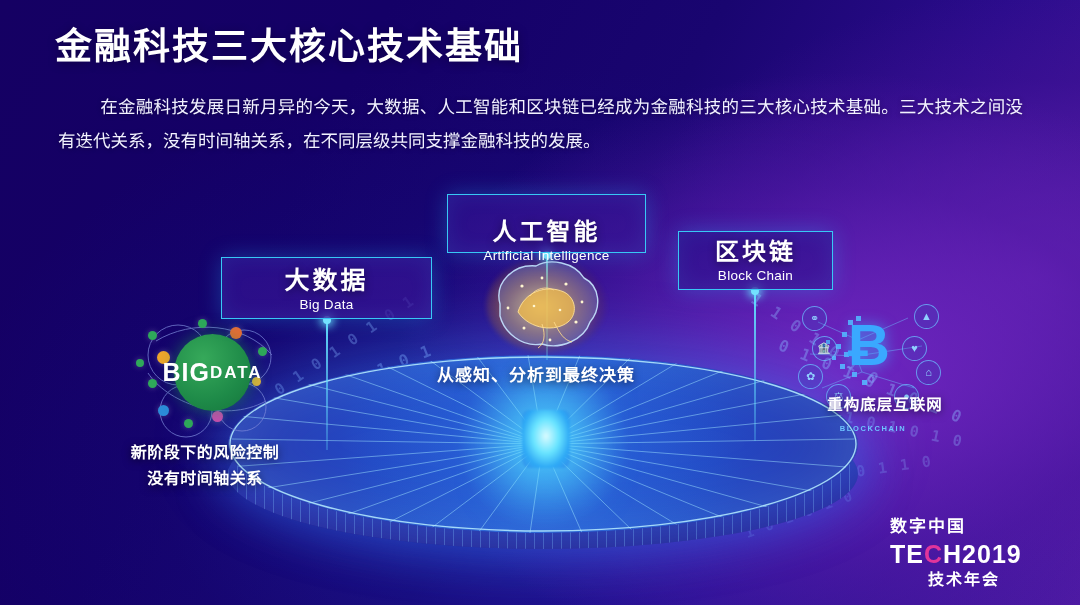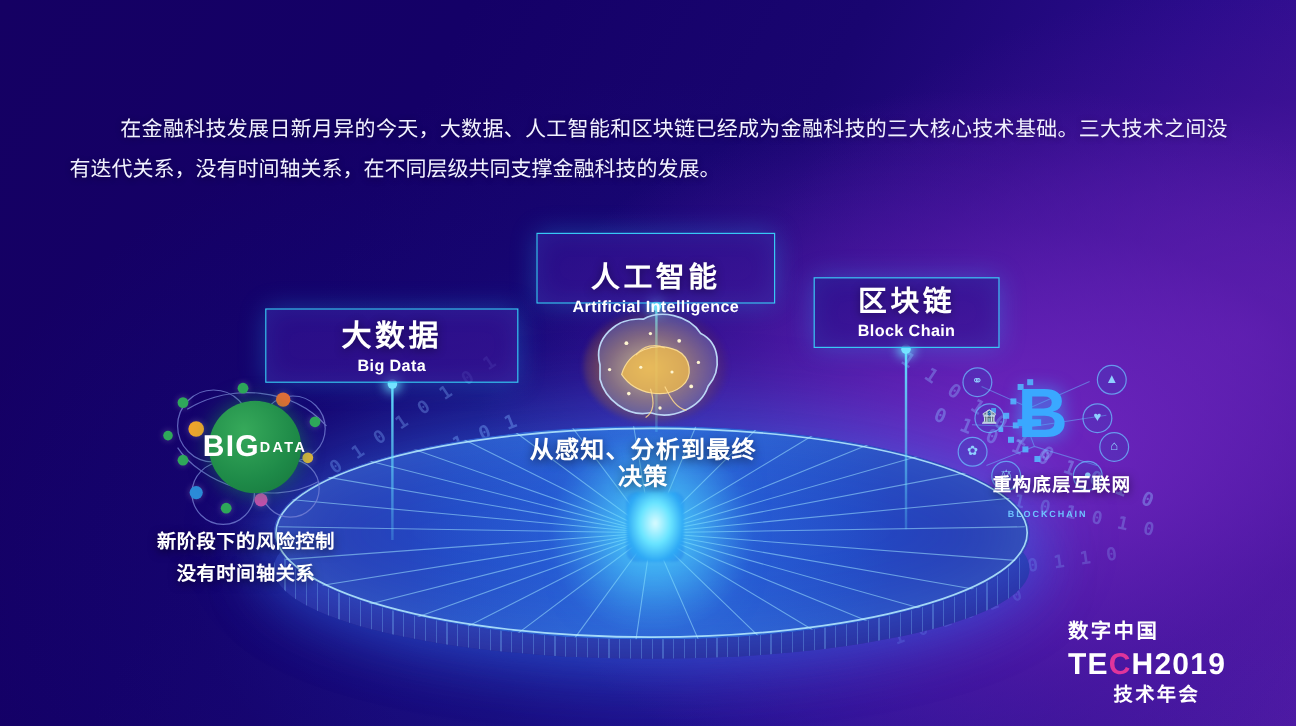--- a/index.html
+++ b/index.html
@@ -83,21 +83,21 @@
     background:linear-gradient(160deg,rgba(45,16,142,.80) 0%,rgba(58,20,150,.72) 100%);
     box-shadow:0 0 22px rgba(40,180,255,.30), inset 0 0 22px rgba(60,200,255,.10);
     text-align:center;
     box-sizing:border-box;
   }
   .card .cn{
     display:block;color:#ffffff;font-weight:bold;letter-spacing:3px;
     text-shadow:0 2px 8px rgba(0,0,0,.45);
   }
   .card .en{
-    display:block;color:#ffffff;font-weight:bold;letter-spacing:.3px;
+    display:block;color:#ffffff;font-weight:normal;letter-spacing:.3px;
   }
   #card-bigdata{left:221px;top:257px;width:211px;height:62px;padding-top:7px;}
   #card-bigdata .cn{font-size:25px;line-height:30px;}
   #card-bigdata .en{font-size:13.5px;line-height:19px;}
   #card-ai{left:447px;top:194px;width:199px;height:59px;padding-top:22px;}
   #card-ai .cn{font-size:24px;line-height:29px;}
   #card-ai .en{font-size:13.5px;line-height:19px;}
   #card-bc{left:678px;top:231px;width:155px;height:59px;padding-top:5px;}
   #card-bc .cn{font-size:24px;line-height:29px;}
   #card-bc .en{font-size:13.5px;line-height:19px;}
@@ -111,33 +111,33 @@
   #stem-bigdata{left:326px;top:320px;height:130px;}
   #stem-ai{left:546px;top:255px;height:105px;}
   #stem-bc{left:754px;top:291px;height:150px;}
 
   
   .caption{
     position:absolute;color:#ffffff;font-weight:bold;text-align:center;
     text-shadow:0 2px 8px rgba(0,0,0,.55);
   }
   #cap-bigdata{left:96px;top:440px;width:218px;font-size:16px;line-height:26px;letter-spacing:.5px;}
-  #cap-ai{left:436px;top:365px;width:200px;font-size:20px;line-height:22px;letter-spacing:1px;}
+  #cap-ai{left:436px;top:365px;width:200px;font-size:17px;line-height:22px;letter-spacing:1px;}
   #cap-bc{left:790px;top:394px;width:190px;font-size:15.5px;line-height:22px;letter-spacing:1px;}
 
   
   #bigdata-art{position:absolute;left:126px;top:315px;width:170px;height:130px;}
   #bd-circle{
     position:absolute;left:48px;top:19px;width:77px;height:77px;border-radius:50%;
     background:radial-gradient(circle at 38% 32%,#36a95a 0%,#1e8a48 60%,#15743c 100%);
     box-shadow:0 0 18px rgba(30,160,80,.55);
     display:flex;flex-direction:row;align-items:center;justify-content:center;
   }
   #bd-circle .big{color:#fff;font-size:25px;font-weight:bold;line-height:25px;letter-spacing:1px;}
-  #bd-circle .data{color:#fff;font-size:12px;font-weight:bold;line-height:14px;letter-spacing:2px;}
+  #bd-circle .data{color:#fff;font-size:17px;font-weight:bold;line-height:14px;letter-spacing:2px;}
   .node{
     position:absolute;border-radius:50%;
     box-shadow:0 0 6px rgba(255,255,255,.25);
   }
 
   
   #brain{position:absolute;left:484px;top:252px;width:124px;height:106px;}
   #brain-glow{
     position:absolute;left:50%;top:50%;transform:translate(-50%,-50%);
     width:120px;height:96px;border-radius:50%;
@@ -180,20 +180,21 @@
   <div class="binary" style="left:256px;top:406px;font-size:15px;opacity:.30;transform:rotate(-10deg);">0 1 1 0 1 0</div>
   <div class="binary" style="left:230px;top:452px;font-size:15px;opacity:.26;transform:rotate(8deg);">1 0 1 0 0 1 0 1</div>
   <div class="binary" style="left:268px;top:500px;font-size:14px;opacity:.22;transform:rotate(22deg);">0 1 0 1 1 0</div>
 
   <div class="binary" style="left:740px;top:330px;font-size:16px;opacity:.38;transform:rotate(34deg);">1 1 0 1 0 1 0</div>
   <div class="binary" style="left:772px;top:372px;font-size:16px;opacity:.42;transform:rotate(22deg);">0 1 0 1 0 1 0 1 0</div>
   <div class="binary" style="left:800px;top:416px;font-size:15px;opacity:.32;transform:rotate(12deg);">1 0 1 0 1 0 1 0</div>
   <div class="binary" style="left:790px;top:462px;font-size:15px;opacity:.26;transform:rotate(-8deg);">0 0 1 0 1 1 0</div>
   <div class="binary" style="left:742px;top:506px;font-size:14px;opacity:.22;transform:rotate(-20deg);">1 0 1 0 1 0</div>
 
+  <div id="title">金融科技三大核心技术基础</div>
   <div id="body-copy"><span class="indent"></span><span>在金融科技发展日新月异的今天，大数据、人工智能和区块链已经成为金融科技的三大核心技术基础。三大技术之间没有迭代关系，没有时间轴关系，在不同层级共同支撑金融科技的发展。</span></div>
 
   <div id="disc-wrap">
     <div id="disc-side"></div>
     <div id="disc-top">
       <svg id="disc-rays" viewBox="0 0 630 178" preserveAspectRatio="none">
         <g stroke="#9fe4ff" stroke-width="0.9" opacity="0.55">
           <line x1="315" y1="89" x2="0" y2="60"></line>
           <line x1="315" y1="89" x2="4" y2="84"></line>
           <line x1="315" y1="89" x2="0" y2="112"></line>

